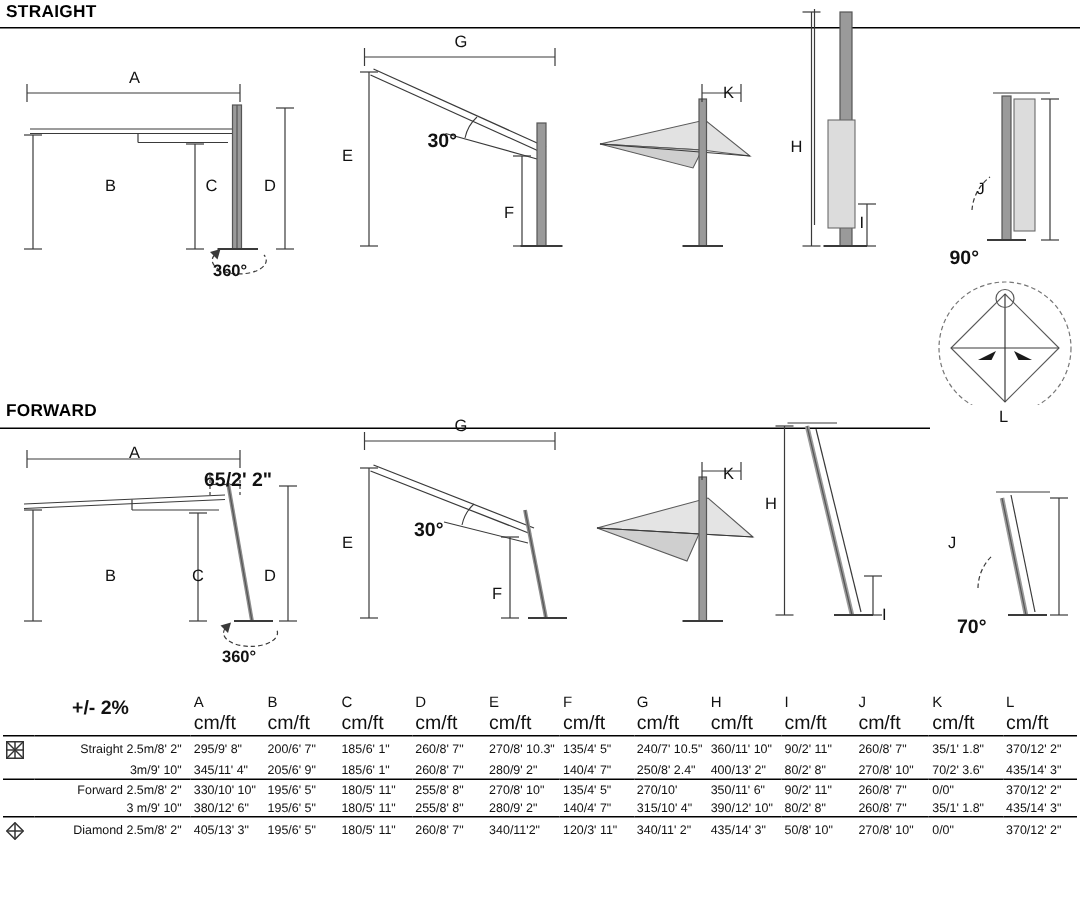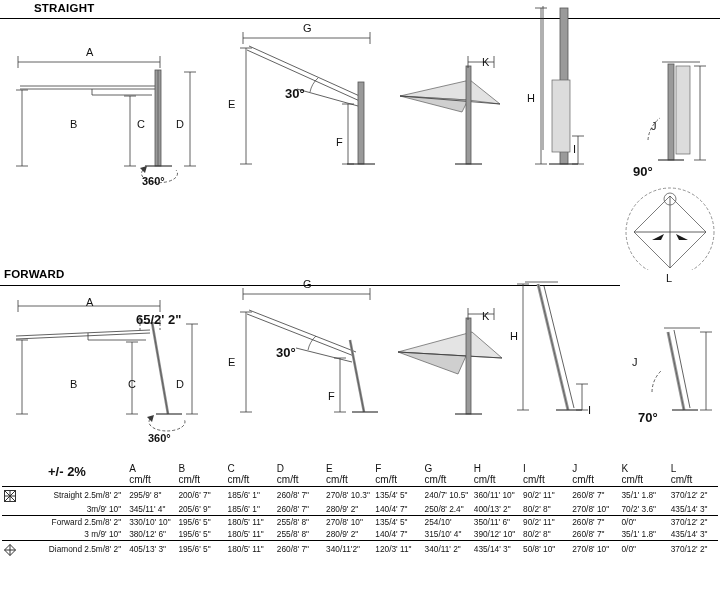--- a/index.html
+++ b/index.html
@@ -46,40 +46,40 @@
     vertical-align:top;
     font-weight:normal;
     white-space:nowrap;
   }
   .spec-table thead th.letter{
     font-size:10px;
     font-weight:normal;
     padding-bottom:0;
   }
   .spec-table thead th.unit{
-    font-size:10px;
+    font-size:13px;
     padding-top:0;
   }
   .spec-table tbody td.name{
     text-align:right;
     padding-right:6px;
   }
   .spec-table tbody tr.grp-top td{padding-top:3px;}
   .rowline{border-top:1px solid #000;}
   .icon-cell{width:16px;padding-right:2px;}
 
   svg{display:block;}
   .dwg{position:absolute;left:0;top:0;}
 </style>
 </head>
 <body>
 
 <div class="sheet">
 
-  <div class="section-title" style="left:4px;top:2px;margin-left:30px;">STRAIGHT</div>
+  <div class="section-title" style="left:4px;top:2px;">STRAIGHT</div>
   <div class="hrule" style="left:0;top:18px;width:720px;"></div>
 
   <svg class="dwg" width="720" height="270" viewBox="0 0 720 270">
     <g stroke="#3a3a3a" fill="none" stroke-width="0.8">
 
       <line x1="18" y1="62" x2="160" y2="62"></line>
       <line x1="18" y1="56" x2="18" y2="68"></line>
       <line x1="160" y1="56" x2="160" y2="68"></line>
 
       <line x1="20" y1="86" x2="158" y2="86"></line>
@@ -397,21 +397,21 @@
 
       <tr>
         <td class="icon-cell rowline"></td>
         <td class="name rowline">Forward  2.5m/8' 2"</td>
         <td class="rowline">330/10' 10"</td>
         <td class="rowline">195/6' 5"</td>
         <td class="rowline">180/5' 11"</td>
         <td class="rowline">255/8' 8"</td>
         <td class="rowline">270/8' 10"</td>
         <td class="rowline">135/4' 5"</td>
-        <td class="rowline">254/10'</td>
+        <td class="rowline">270/10'</td>
         <td class="rowline">350/11' 6"</td>
         <td class="rowline">90/2' 11"</td>
         <td class="rowline">260/8' 7"</td>
         <td class="rowline">0/0"</td>
         <td class="rowline">370/12' 2"</td>
       </tr>
 
       <tr>
         <td class="icon-cell"></td>
         <td class="name">3 m/9' 10"</td>

